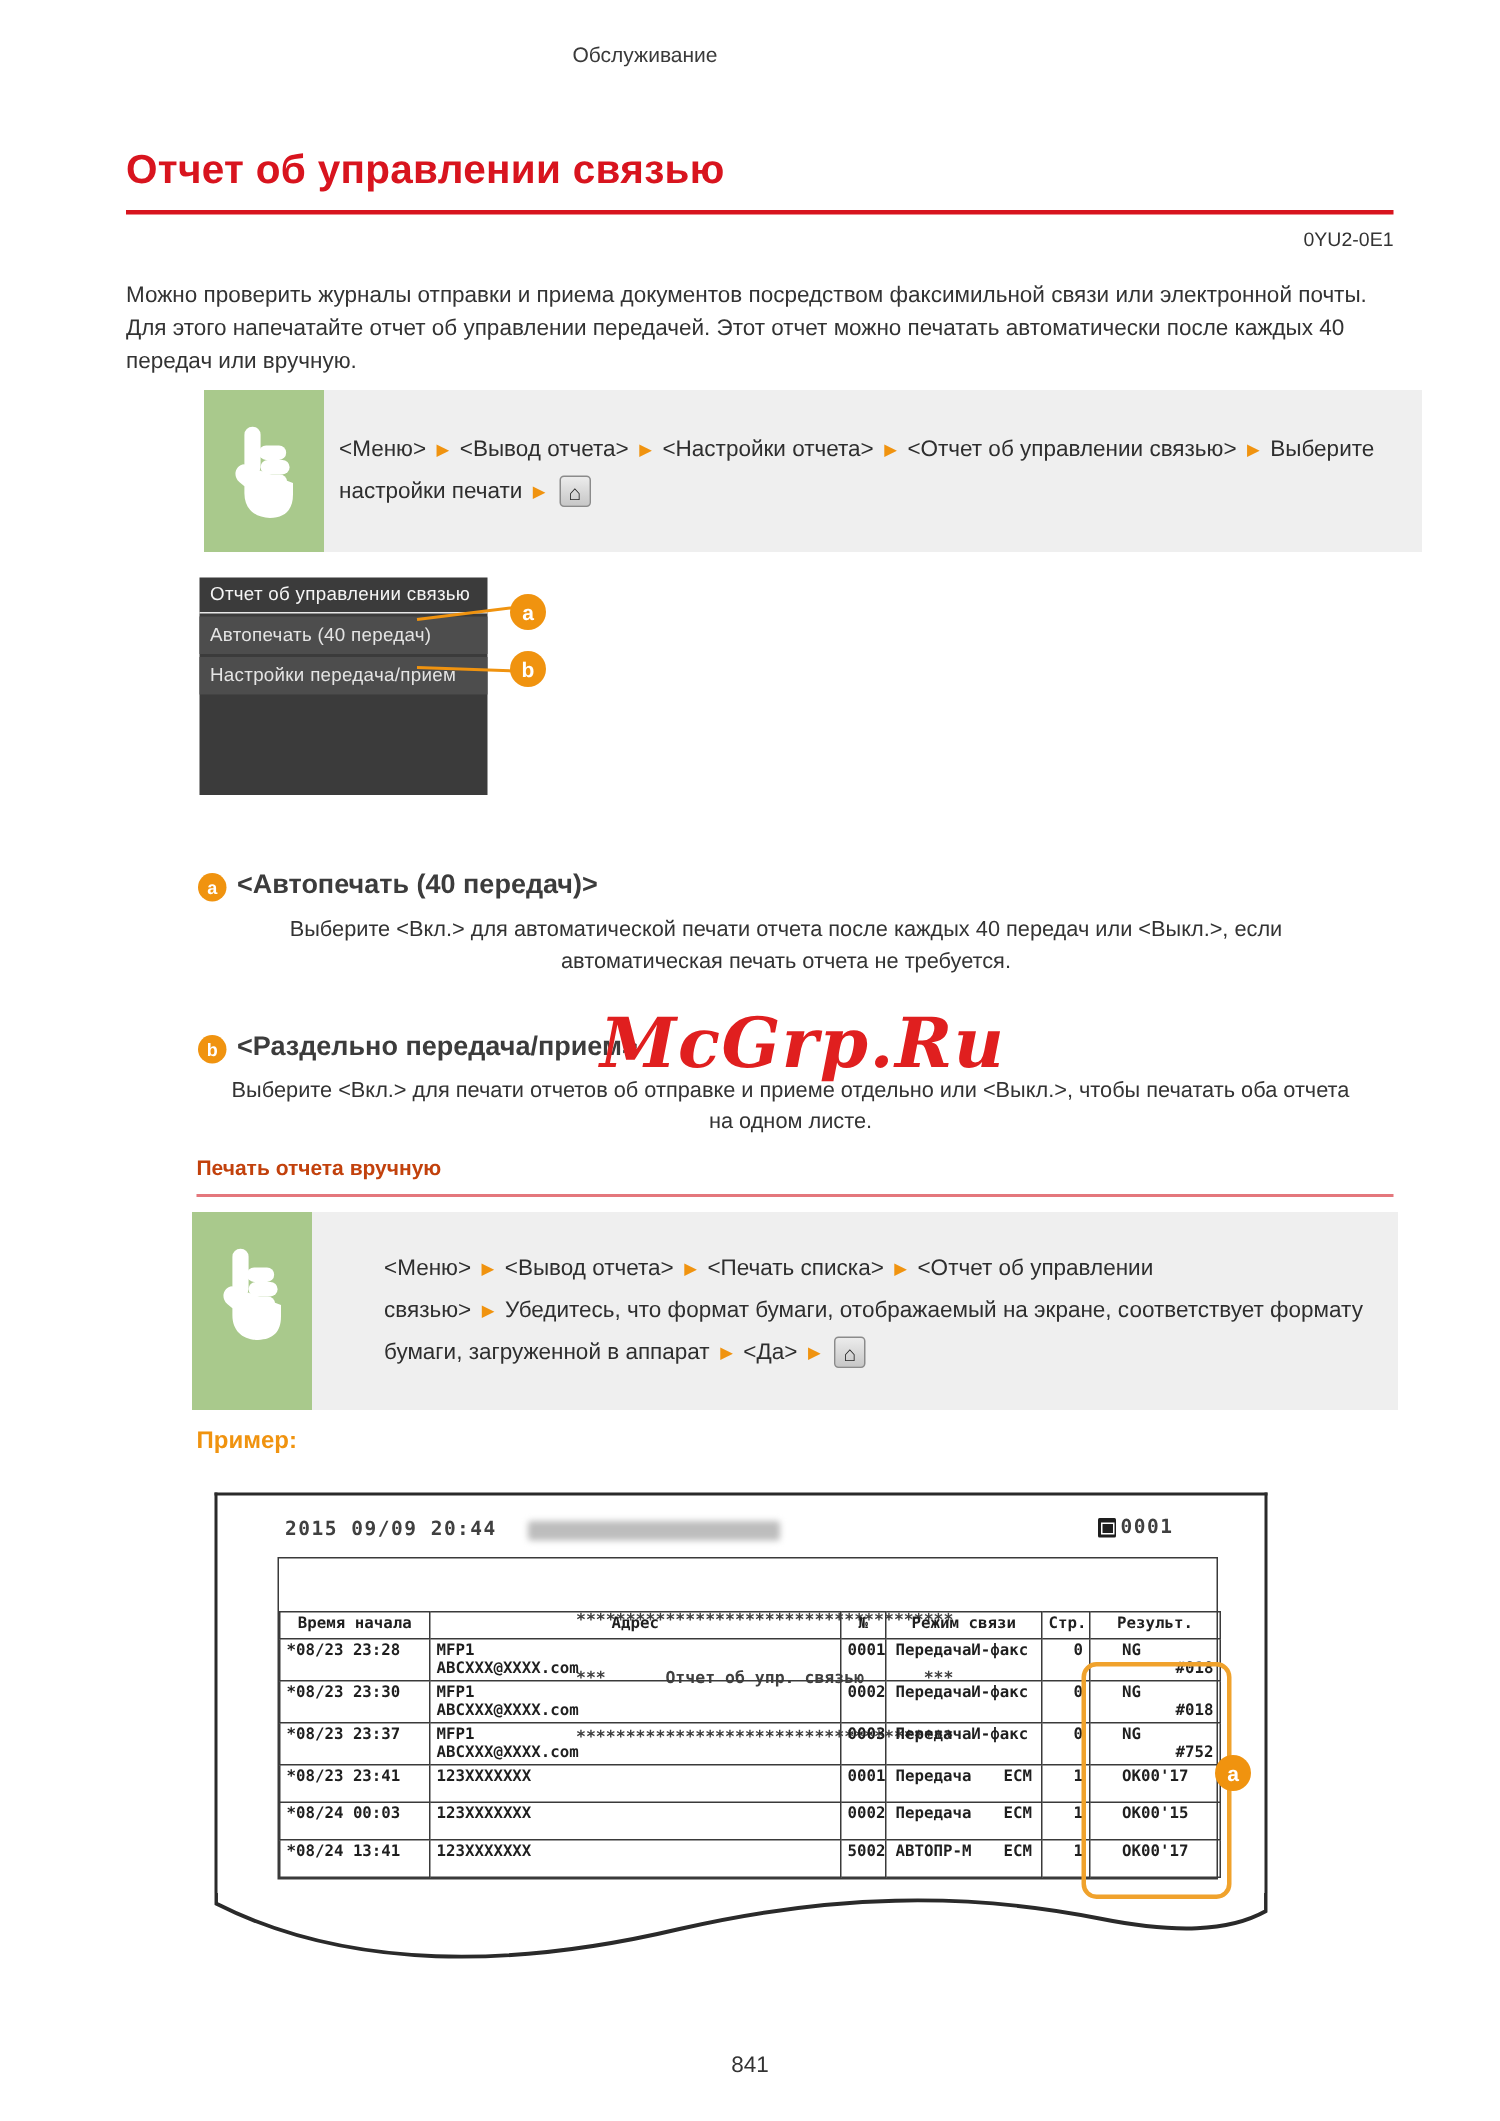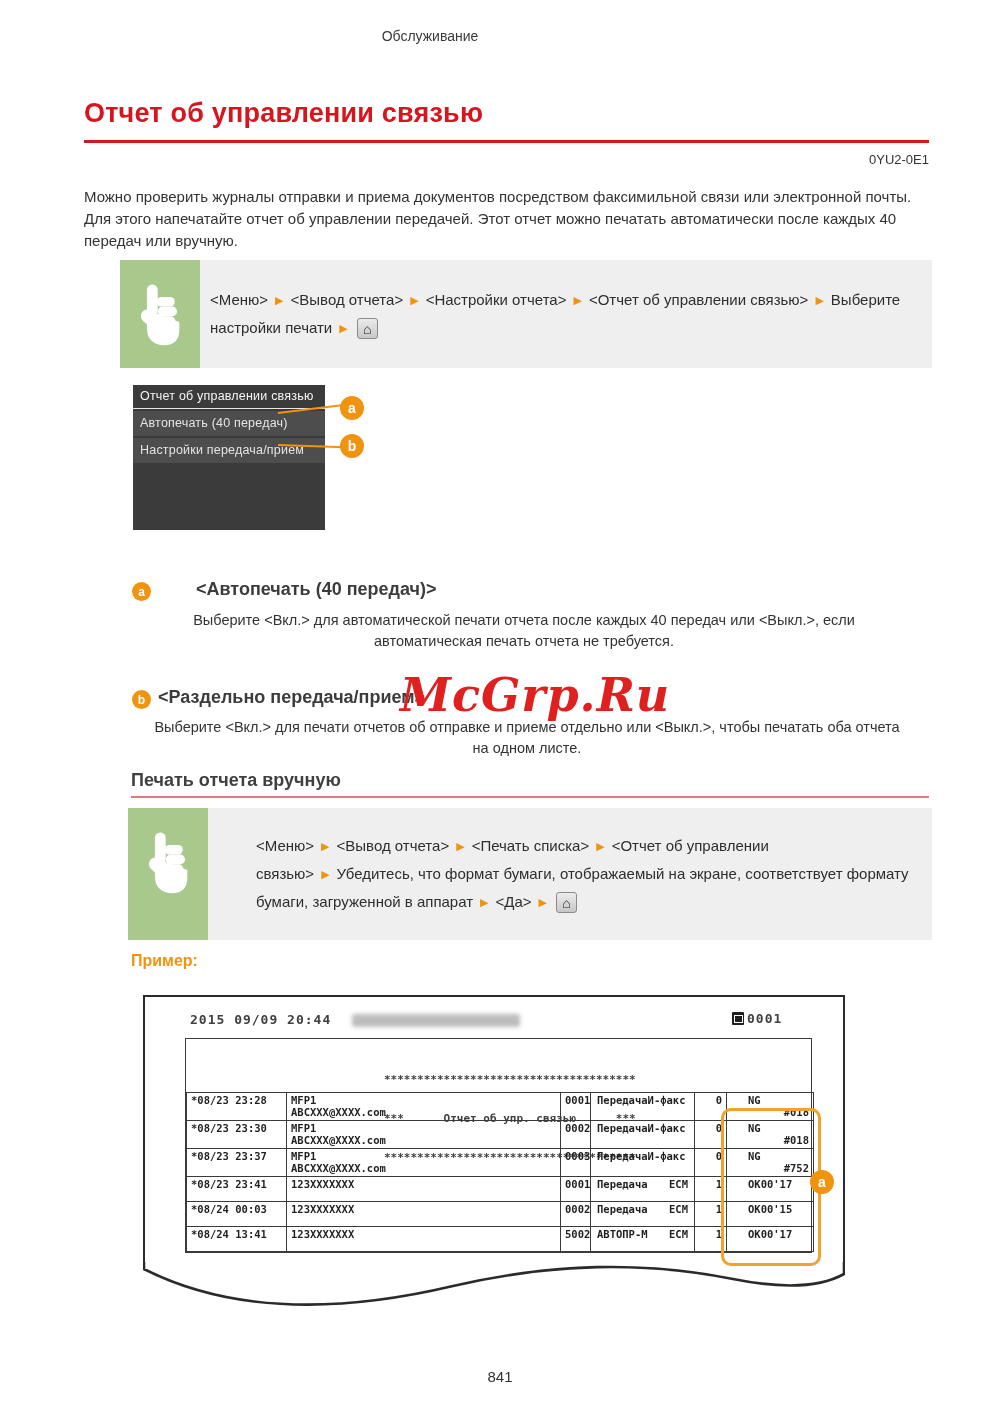--- a/index.html
+++ b/index.html
@@ -11,21 +11,21 @@
   .doc-header{left:0;top:28px;width:860px;text-align:center;font-size:14px;color:#3a3a3a;}
   .main-title{left:84px;top:98px;width:845px;font-size:27px;font-weight:bold;color:#d8141e;letter-spacing:.2px;}
   .title-rule{left:84px;top:140px;width:845px;height:3px;background:#d8141e;}
   .article-code{left:84px;top:152px;width:845px;text-align:right;font-size:13px;color:#333;}
   .intro{left:84px;top:186px;width:848px;font-size:15px;line-height:1.45;color:#333;}
 
   
   .proc-box{display:flex;background:#efefef;}
   .proc-box .pane{width:80px;flex:0 0 80px;background:#a9c98c;display:flex;justify-content:center;}
   .proc-box .content{flex:1;padding:26px 14px 10px 10px;font-size:15px;line-height:1.85;color:#2e2e2e;}
-  .box1{left:120px;top:260px;width:812px;height:108px;}
+  .box1{left:136px;top:260px;width:812px;height:108px;}
   .box2{left:128px;top:808px;width:804px;height:132px;}
   .box2 .content{padding-top:24px;padding-left:48px;}
   .seg{white-space:normal;}
   .path-arrow{color:#f0930f;font-size:11px;margin:0 7px;position:relative;top:-1px;}
   .home-btn{display:inline-flex;align-items:center;justify-content:center;width:19px;height:19px;
             background:linear-gradient(#ececec,#c7c7c7);border:1px solid #8b8b8b;border-radius:3px;
             vertical-align:middle;margin-left:2px;}
   .home-btn span{font-size:14px;line-height:1;color:#1d1d1d;font-weight:bold;}
   .hand-svg{margin-top:22px;}
 
@@ -41,21 +41,21 @@
 
   
   .sec-circle{width:19px;height:19px;border-radius:50%;background:#f0930f;color:#fff;font-size:12px;
               font-weight:bold;display:flex;align-items:center;justify-content:center;}
   .sec-heading{font-size:18px;font-weight:bold;color:#3c3c3c;}
   .sec-body{font-size:14.5px;line-height:1.45;color:#333;text-align:center;}
 
   .watermark{font-family:"DejaVu Serif", serif;font-style:italic;font-weight:bold;font-size:46px;
              color:#e01f1f;letter-spacing:1px;z-index:5;}
 
-  .sub-heading{font-size:18px;font-weight:bold;color:#404040;}
+  .sub-heading{font-size:14px;font-weight:bold;color:#c2410c;}
   .sub-rule{height:2px;background:#e4777c;}
 
   .example-label{font-size:16px;font-weight:bold;color:#f0930f;}
 
   
   .report-frame{left:143px;top:995px;width:702px;height:267px;border:2.5px solid #2a2a2a;border-bottom:none;
                 box-sizing:border-box;background:#fff;}
   .rep-mono{font-family:"DejaVu Sans Mono", monospace;font-weight:bold;color:#404040;}
   .rep-ts{left:190px;top:1012px;font-size:13px;letter-spacing:1px;}
   .redacted{left:352px;top:1014px;width:168px;height:13px;background:#bdbdbd;filter:blur(2px);border-radius:2px;}
@@ -114,21 +114,21 @@
     <div class="screen-title">Отчет об управлении связью</div>
     <div class="screen-item">Автопечать (40 передач)</div>
     <div class="screen-item">Настройки передача/прием</div>
   </div>
   <div class="abs connector" style="left:278px;top:412px;width:66px;transform:rotate(-7deg);"></div>
   <div class="abs callout" style="left:340px;top:396px;">a</div>
   <div class="abs connector" style="left:278px;top:444px;width:66px;transform:rotate(2deg);"></div>
   <div class="abs callout" style="left:340px;top:434px;">b</div>
 
   <div class="abs sec-circle" style="left:132px;top:582px;">a</div>
-  <div class="abs sec-heading" style="left:158px;top:579px;margin-left:38px;">&lt;Автопечать (40 передач)&gt;</div>
+  <div class="abs sec-heading" style="left:158px;top:579px;">&lt;Автопечать (40 передач)&gt;</div>
   <div class="abs sec-body" style="left:148px;top:610px;width:752px;">Выберите &lt;Вкл.&gt; для автоматической печати отчета после каждых 40 передач или &lt;Выкл.&gt;, если автоматическая печать отчета не требуется.</div>
 
   <div class="abs sec-circle" style="left:132px;top:690px;">b</div>
   <div class="abs sec-heading" style="left:158px;top:687px;">&lt;Раздельно передача/прием&gt;</div>
   <div class="abs sec-body" style="left:148px;top:717px;width:758px;">Выберите &lt;Вкл.&gt; для печати отчетов об отправке и приеме отдельно или &lt;Выкл.&gt;, чтобы печатать оба отчета на одном листе.</div>
 
   <div class="abs watermark" style="left:400px;top:668px;">McGrp.Ru</div>
 
   <div class="abs sub-heading" style="left:131px;top:770px;">Печать отчета вручную</div>
   <div class="abs sub-rule" style="left:131px;top:796px;width:798px;"></div>
@@ -169,20 +169,28 @@
     <table class="rep-table">
       <colgroup>
           <col style="width:100px">
           <col style="width:274px">
           <col style="width:30px">
           <col style="width:104px">
           <col style="width:32px">
           <col style="width:87px">
         </colgroup>
       <tbody>
+          <tr>
+        <th>Время начала</th>
+        <th>Адрес</th>
+        <th>№</th>
+        <th>Режим связи</th>
+        <th>Стр.</th>
+        <th>Результ.</th>
+      </tr>
       <tr>
         <td class="c-time">*08/23 23:28</td>
         <td>
               <div>MFP1</div>
               <div>ABCXXX@XXXX.com</div>
             </td>
         <td>0001</td>
         <td class="mode-cell">
               <div class="c-mode">
                 <span>ПередачаИ-факс</span>

